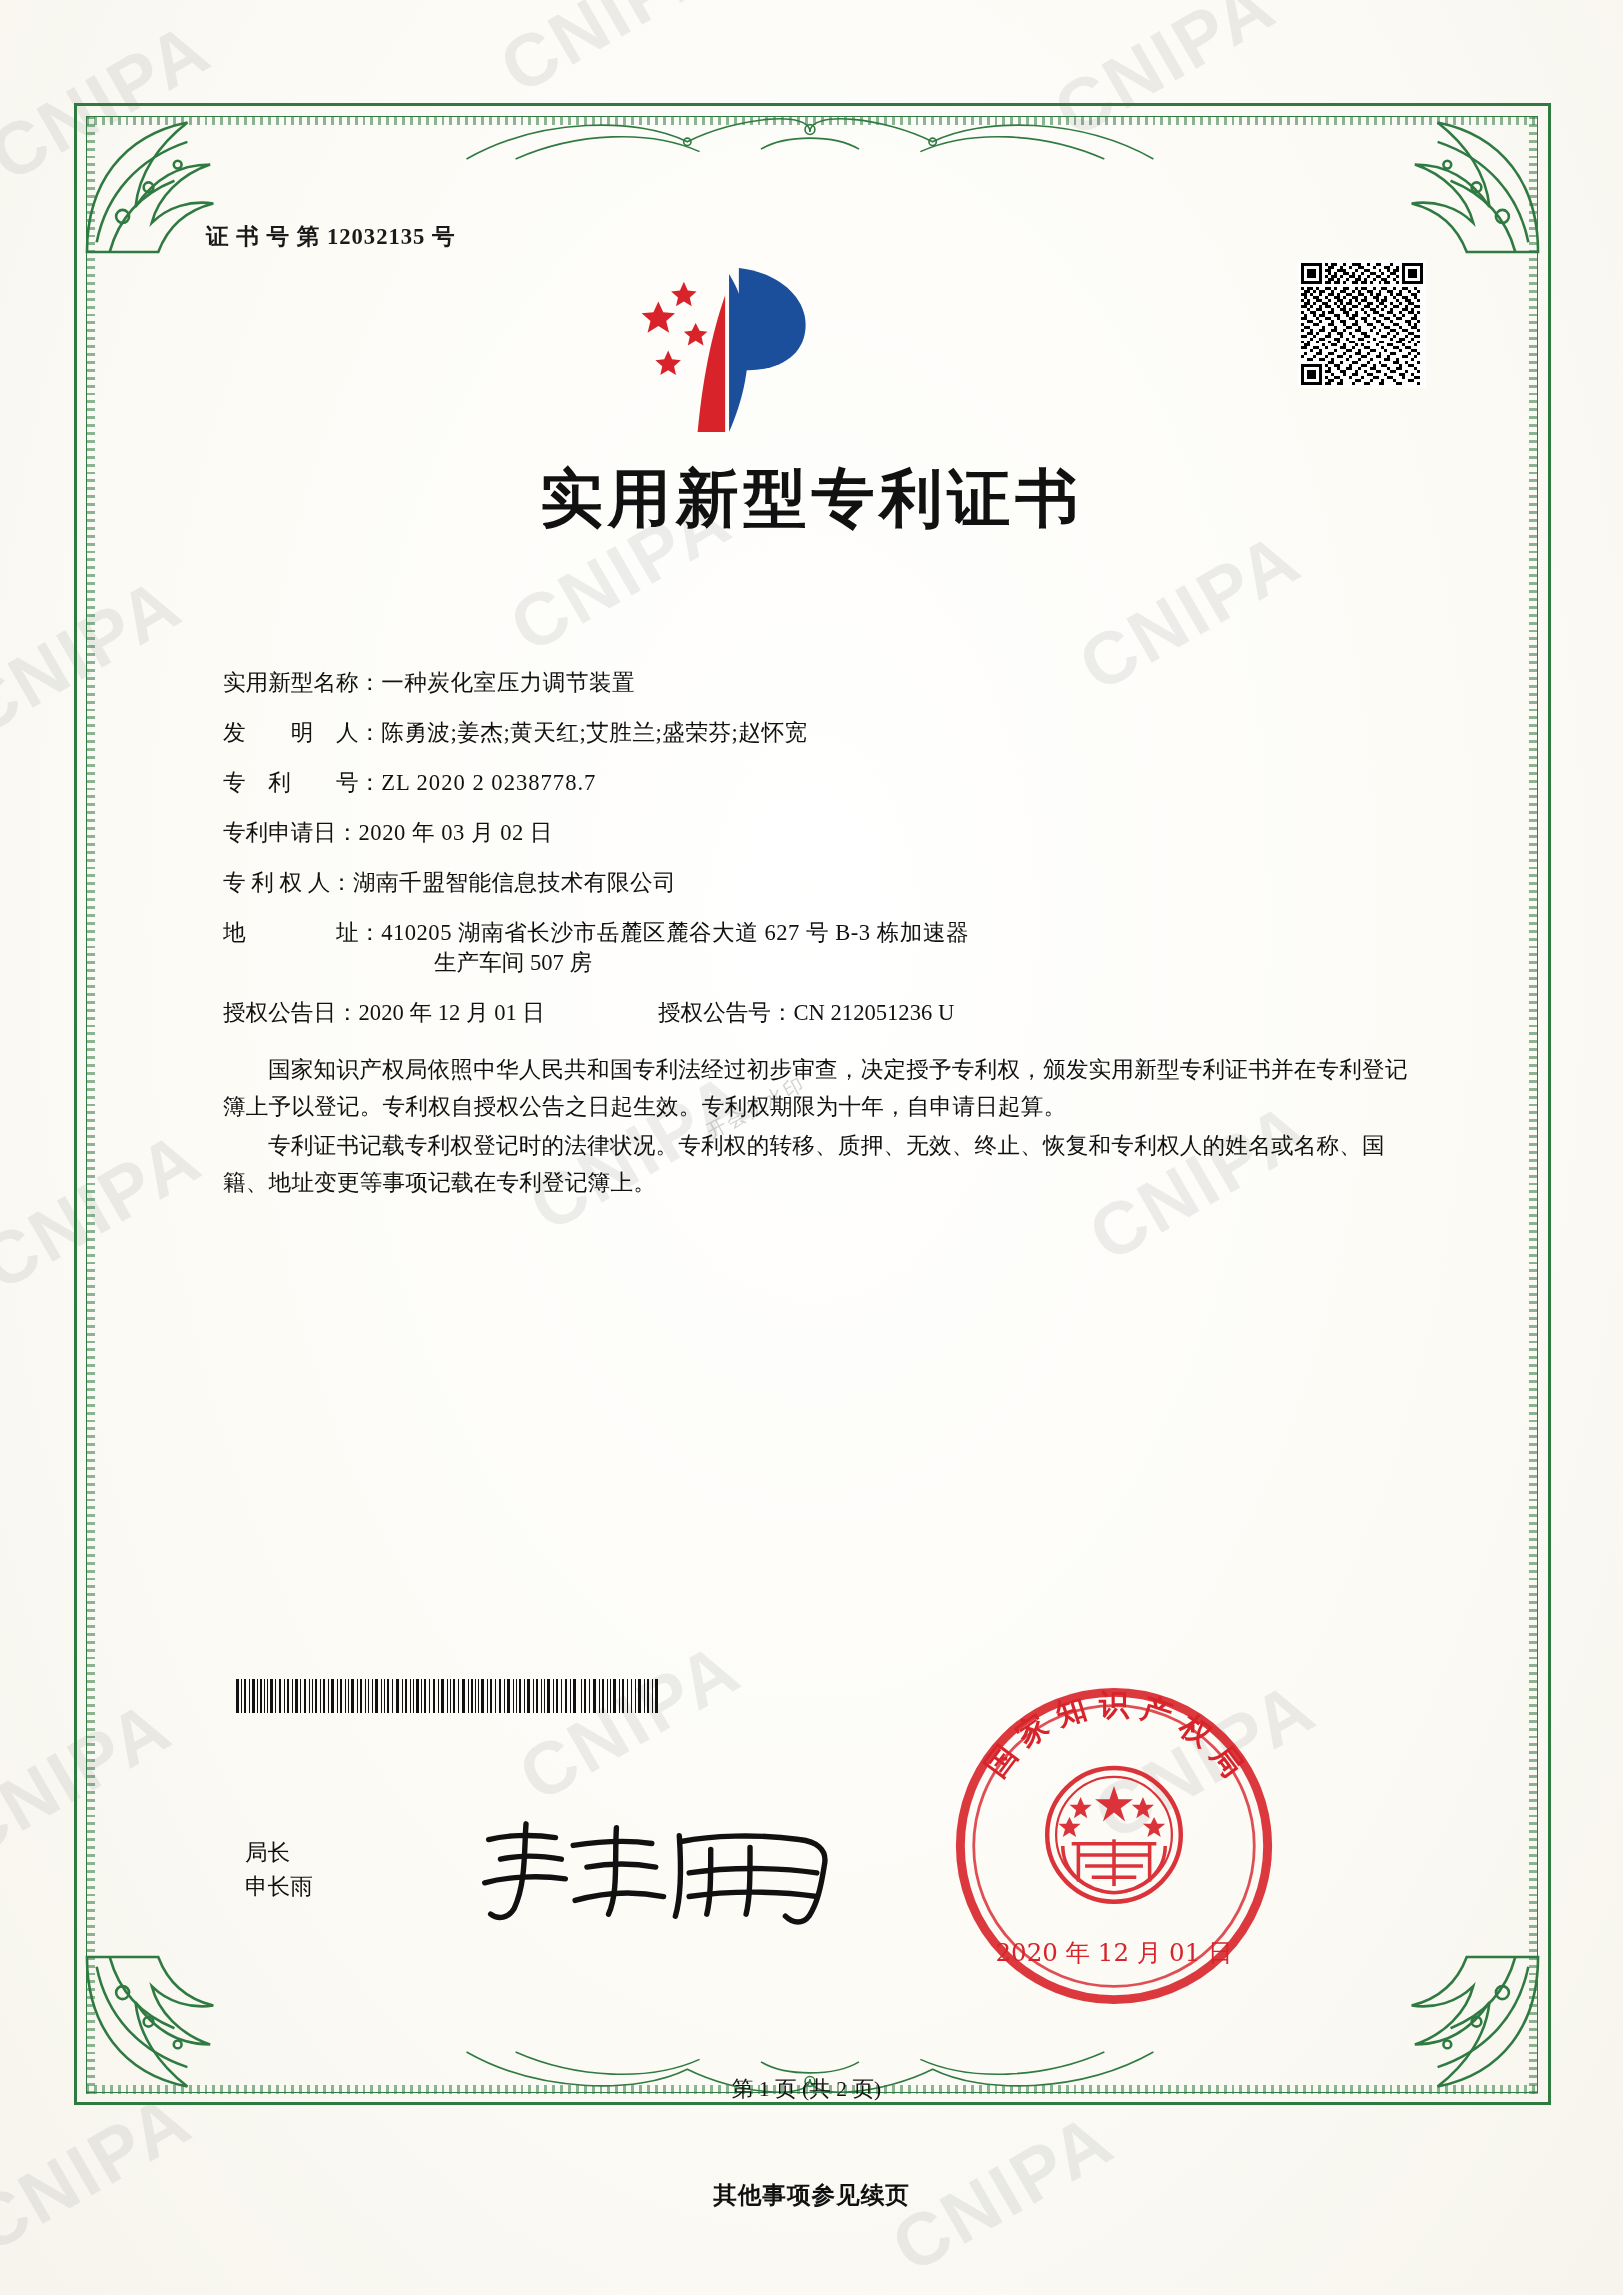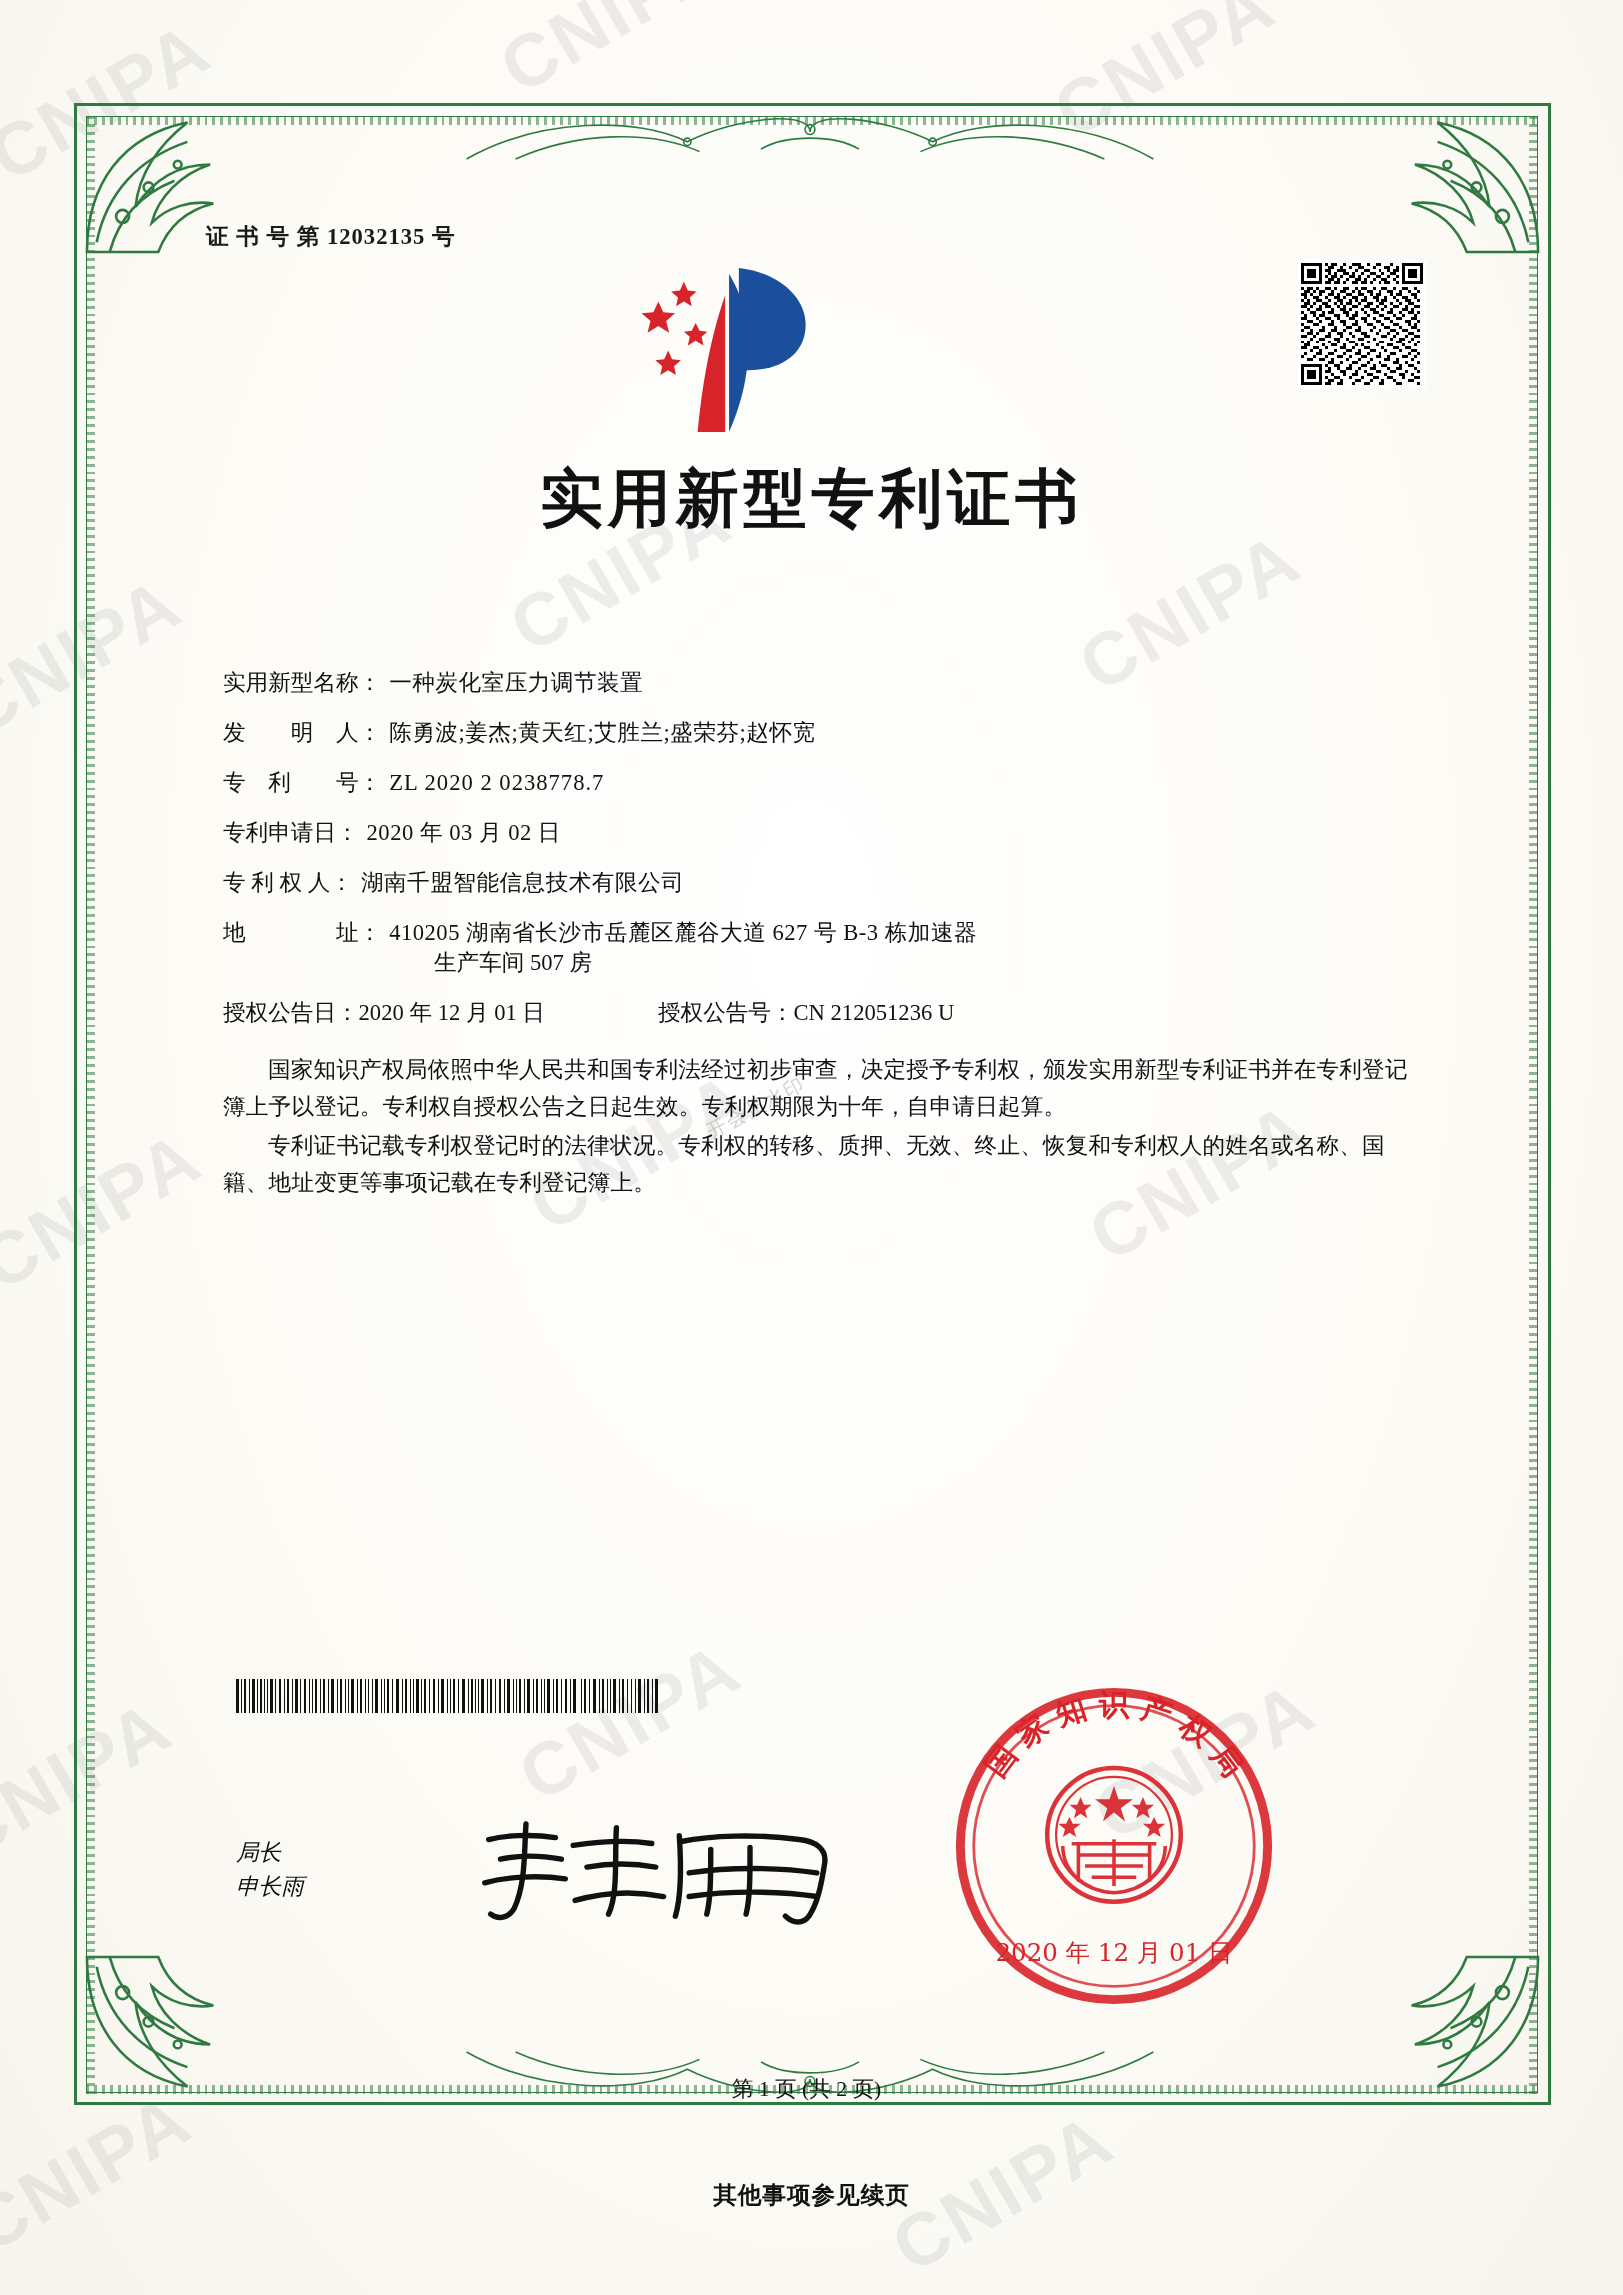--- a/index.html
+++ b/index.html
@@ -149,21 +149,20 @@
     top: 672px;
     width: 1207px;
     font-size: 22.6px;
     color: #111;
     line-height: 1.0;
   }
   .field-row {
     display: flex;
     align-items: center;
     margin-bottom: 27.5px;
-    gap: 8px;
   }
   .fl {
     white-space: pre;
     flex: 0 0 auto;
   }
   .fv {
     flex: 1 1 auto;
     letter-spacing: 0.5px;
   }
   .fv.mono-sp { letter-spacing: 1px; }
@@ -194,26 +193,25 @@
     left: 236px;
     top: 1679px;
     width: 422px;
     height: 34px;
   }
   .barcode svg { width: 100%; height: 100%; display: block; }
 
   
   .sig-label {
     position: absolute;
-    left: 236px;
+    left: 245px;
     top: 1836px;
     font-size: 22.6px;
     line-height: 1.5;
     color: #111;
-    font-style: italic;
   }
   .sig-script {
     position: absolute;
     left: 471px;
     top: 1806px;
     width: 393px;
     height: 128px;
   }
   .sig-script svg { width:100%; height:100%; display:block; }
 

